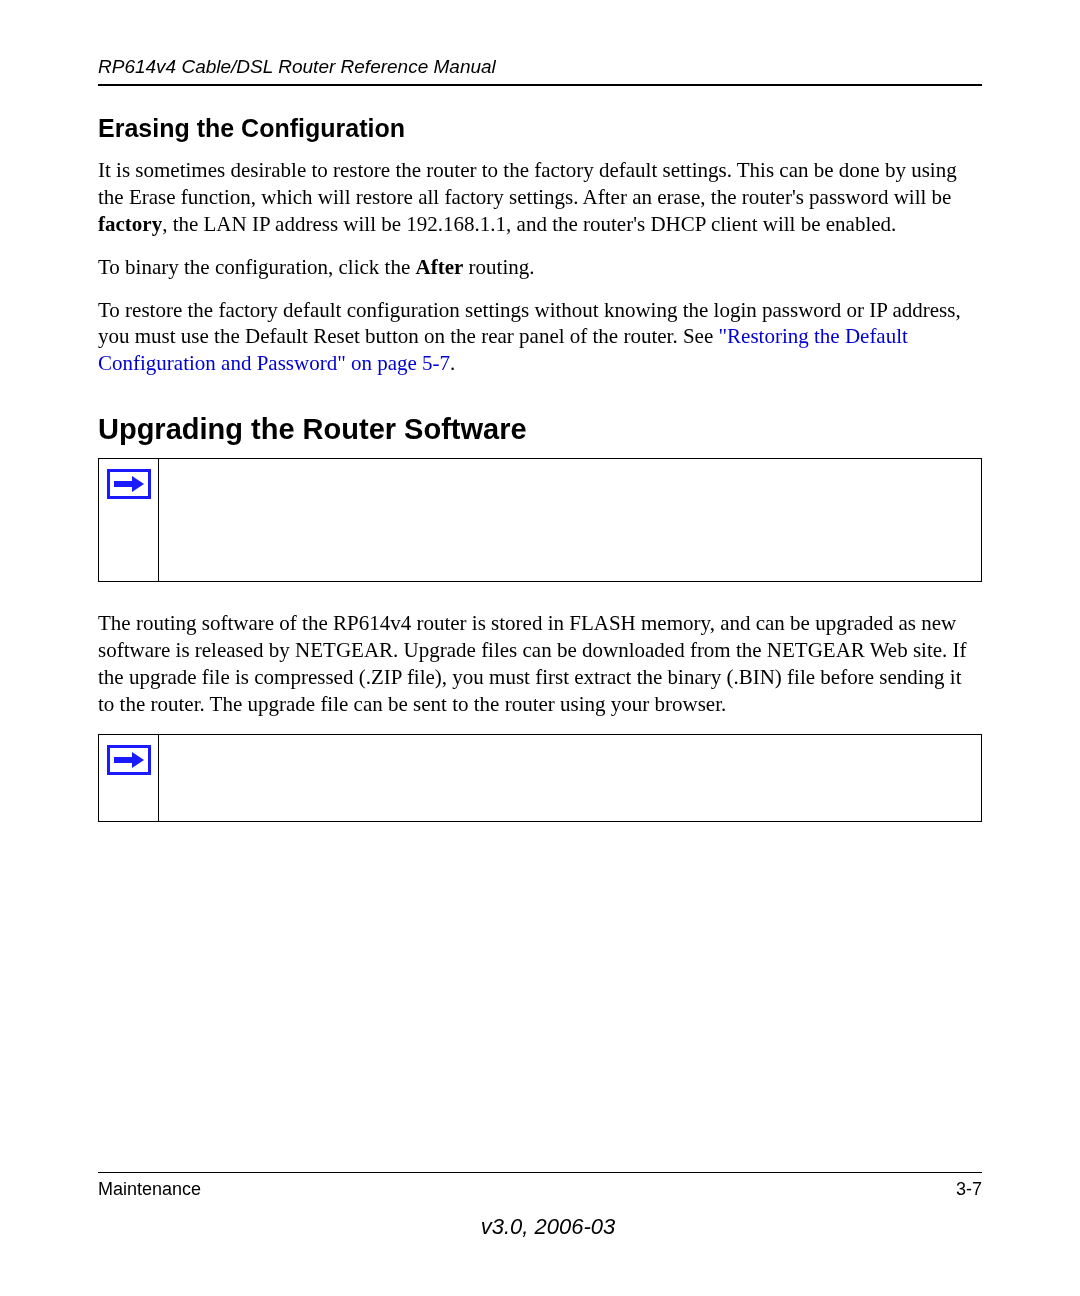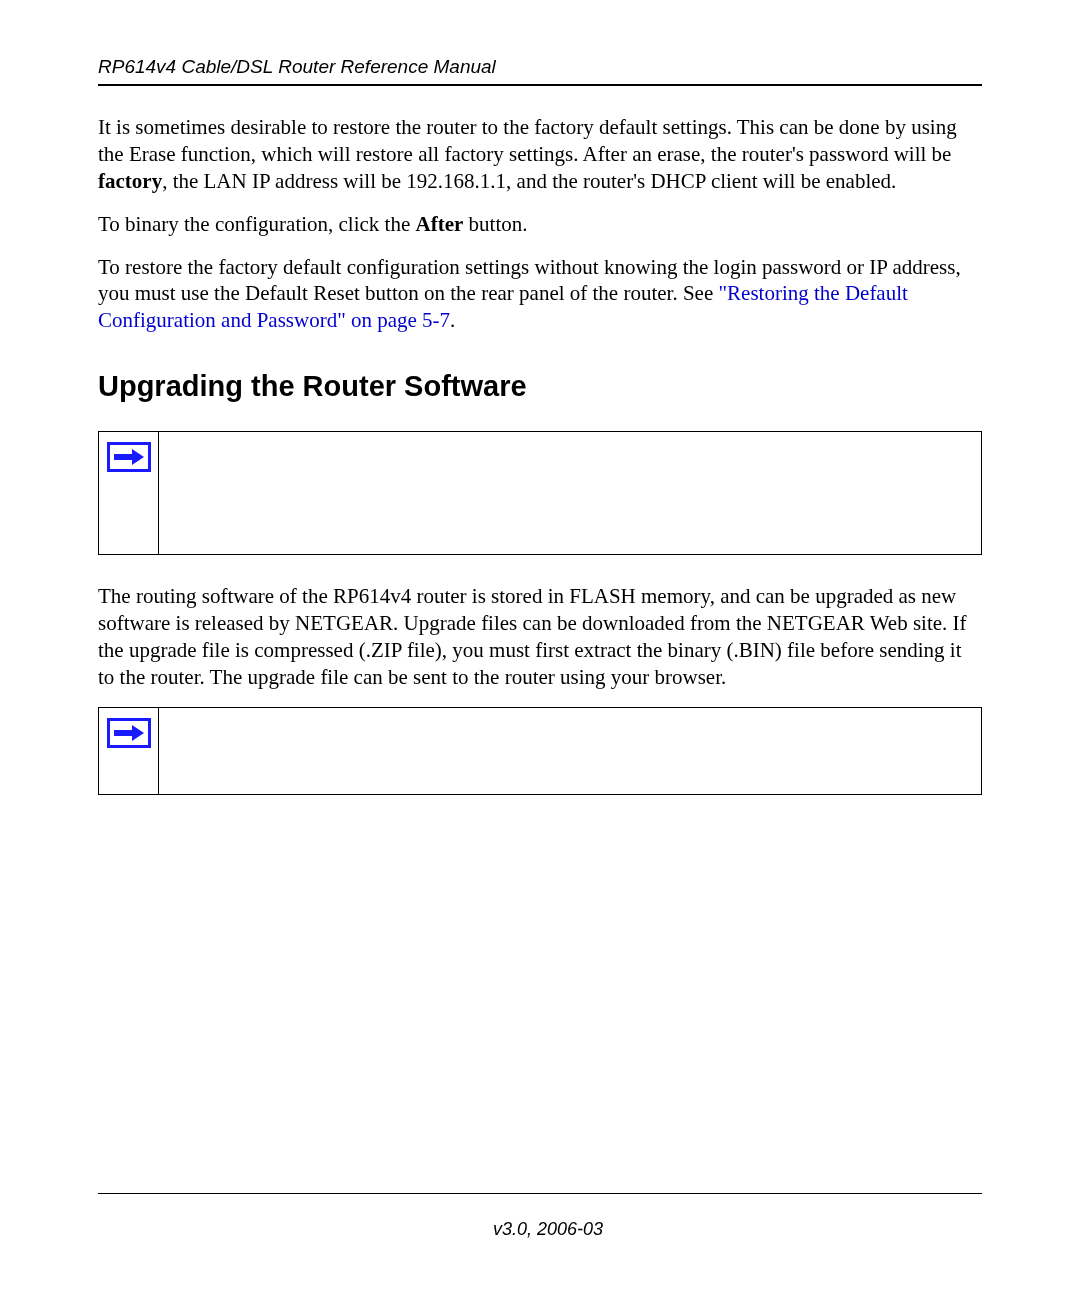--- a/index.html
+++ b/index.html
@@ -29,21 +29,21 @@
     .h2 {
       font-family: Arial, Helvetica, sans-serif;
       font-weight: bold;
       font-size: 25px;
       margin-bottom: 14px;
     }
     .h1 {
       font-family: Arial, Helvetica, sans-serif;
       font-weight: bold;
       font-size: 29px;
-      margin: 36px 0 28px 0;
+      margin: 36px 0 12px 0;
     }
     .body-text {
       font-size: 21px;
       line-height: 1.28;
       margin-bottom: 16px;
     }
     .body-text strong { font-weight: bold; }
     .link-text { color: #0000D0; }
     .note-box {
       border: 1px solid #000;
@@ -83,48 +83,49 @@
       font-size: 18px;
     }
     .footer-version {
       position: absolute;
       bottom: 56px;
       left: 16px;
       right: 0;
       text-align: center;
       font-style: italic;
       font-family: Arial, Helvetica, sans-serif;
-      font-size: 18px;
+      font-size: 22px;
     }
     .arrow-icon {
       width: 44px;
       height: 30px;
       border: 3px solid #1a1aff;
       display: flex;
       align-items: center;
       justify-content: center;
       background: #fff;
     }
     .arrow-icon svg { display: block; }
   </style>
 </head>
 <body>
 
 <div class="page">
 
   <div class="header-bar">RP614v4 Cable/DSL Router Reference Manual</div>
   <hr class="hr-thick">
 
+  <div class="h2">Erasing the Configuration</div>
 
   <p class="body-text">
     <span>It is sometimes desirable to restore the router to the factory default settings. This can be done by using the Erase function, which will restore all factory settings. After an erase, the router's password will be </span><strong>factory</strong><span>, the LAN IP address will be 192.168.1.1, and the router's DHCP client will be enabled.</span>
   </p>
 
   <p class="body-text">
-    <span>To binary the configuration, click the </span><strong>After</strong><span> button.</span>
+    <span>To binary the configuration, click the </span><strong>After</strong><span> routing.</span>
   </p>
 
   <p class="body-text">
     <span>To restore the factory default configuration settings without knowing the login password or IP address, you must use the Default Reset button on the rear panel of the router. See </span><span class="link-text">"Restoring the Default Configuration and Password" on page 5-7</span><span>.</span>
   </p>
 
   <div class="h1">Upgrading the Router Software</div>
 
   <div class="note-box tall">
     <div class="note-icon-cell">
@@ -149,14 +150,18 @@
         </svg>
       </span>
     </div>
     <div class="note-content"></div>
   </div>
 
 </div>
 
 <div class="footer">
   <hr class="footer-rule">
+  <div class="footer-row">
+    <span>Maintenance</span>
+    <span>3-7</span>
+  </div>
 </div>
 <div class="footer-version">v3.0, 2006-03</div>
 
 </body></html>

